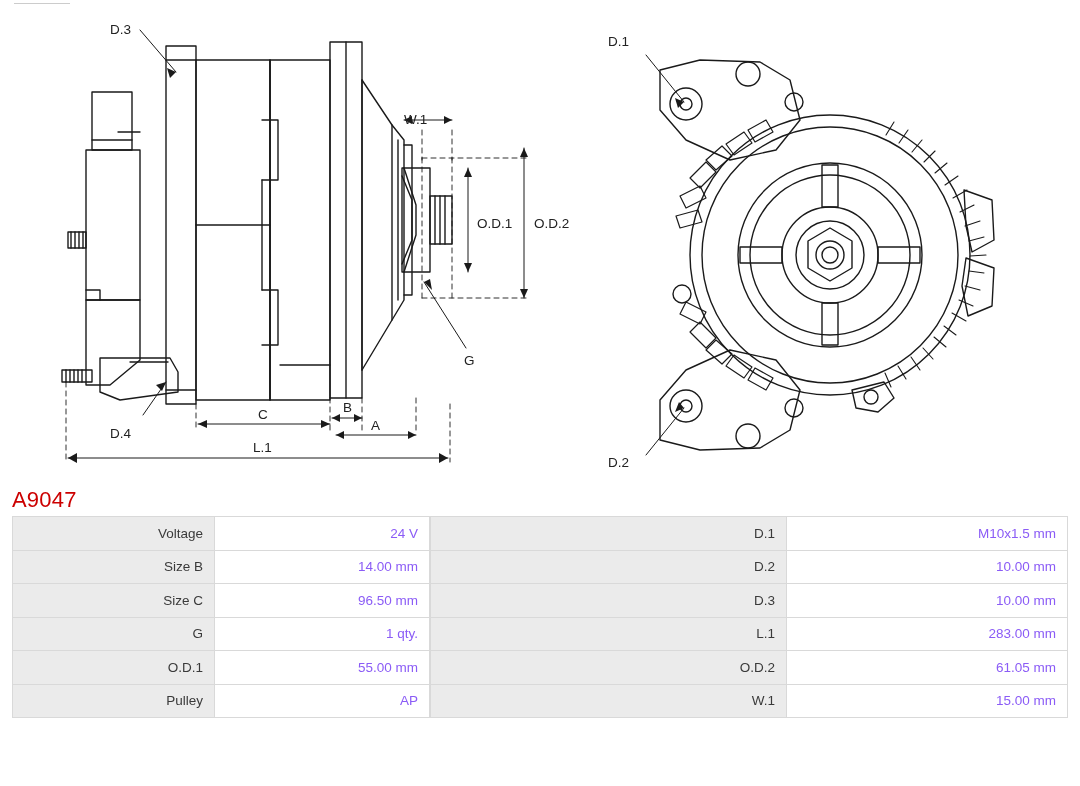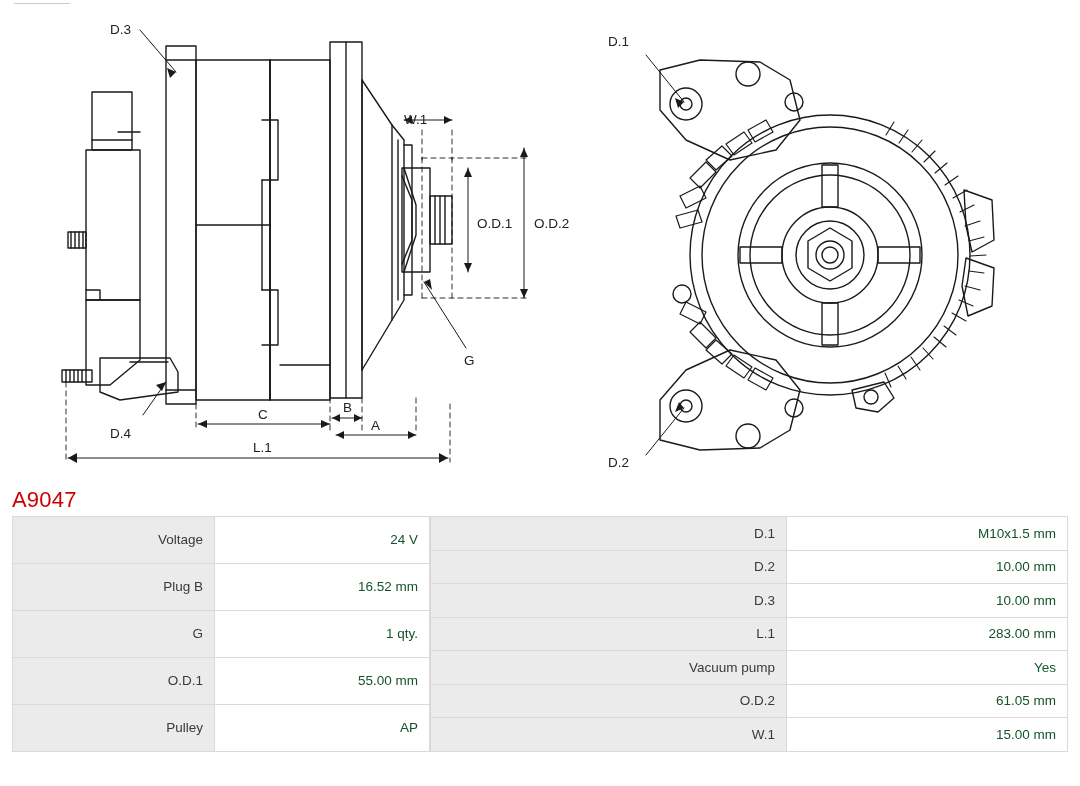--- a/index.html
+++ b/index.html
@@ -63,21 +63,21 @@
   }
   td.label {
     background: #ebebeb;
     text-align: right;
     color: #3a3a3a;
     width: 179px;
   }
   td.value {
     background: #ffffff;
     text-align: right;
-    color: #14532d;
+    color: #8b5cf6;
     margin-left: 46px;
   }
   table.spec.right td.label { width: 333px; }
   .top-left-stub {
     position: absolute;
     left: 14px;
     top: 0px;
     width: 56px;
     height: 3px;
     border-bottom: 1px solid #cccccc;
@@ -312,22 +312,26 @@
   <div class="part-number">A9047</div>
 
   <div class="spec-tables">
     <table class="spec left">
       <tbody>
         <tr>
           <td class="label">Voltage</td>
           <td class="value">24 V</td>
         </tr>
         <tr>
-          <td class="label">Plug B</td>
-          <td class="value">16.52 mm</td>
+          <td class="label">Size B</td>
+          <td class="value">14.00 mm</td>
+        </tr>
+        <tr>
+          <td class="label">Size C</td>
+          <td class="value">96.50 mm</td>
         </tr>
         <tr>
           <td class="label">G</td>
           <td class="value">1 qty.</td>
         </tr>
         <tr>
           <td class="label">O.D.1</td>
           <td class="value">55.00 mm</td>
         </tr>
         <tr>
@@ -347,24 +351,20 @@
           <td class="label">D.2</td>
           <td class="value">10.00 mm</td>
         </tr>
         <tr>
           <td class="label">D.3</td>
           <td class="value">10.00 mm</td>
         </tr>
         <tr>
           <td class="label">L.1</td>
           <td class="value">283.00 mm</td>
-        </tr>
-        <tr>
-          <td class="label">Vacuum pump</td>
-          <td class="value">Yes</td>
         </tr>
         <tr>
           <td class="label">O.D.2</td>
           <td class="value">61.05 mm</td>
         </tr>
         <tr>
           <td class="label">W.1</td>
           <td class="value">15.00 mm</td>
         </tr>
       </tbody>

